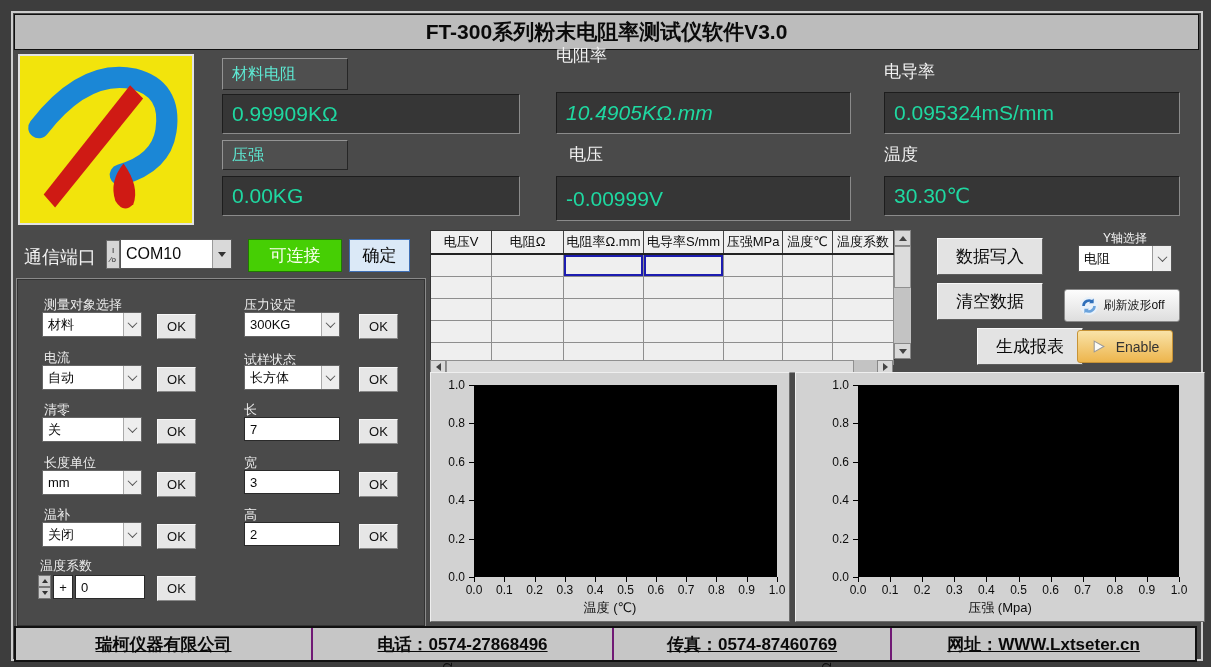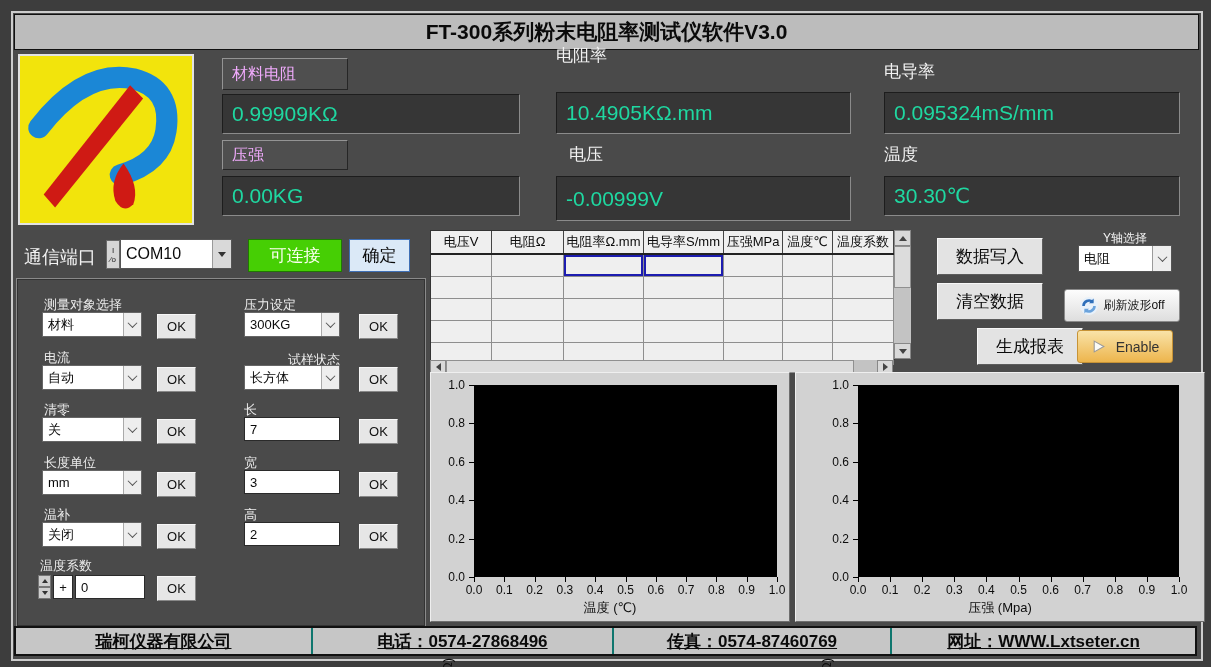--- a/index.html
+++ b/index.html
@@ -10,21 +10,21 @@
     -webkit-font-smoothing:antialiased;
   }
   .abs{position:absolute;}
   
   .win-frame{left:11px;top:11px;width:1188px;height:646px;border:2px solid #cdcdcd;background:#4a4a4a;}
   .titlebar{left:14px;top:14px;width:1183px;height:34px;background:#bcbcbc;border:1px solid #111;
     display:flex;align-items:center;justify-content:center;font-size:21px;font-weight:bold;color:#0a0a0a;}
   
   .logo-box{left:18px;top:54px;width:172px;height:167px;background:#f2e40c;border:2px solid #e2e2e2;}
   .readout-label-box{height:32px;background:#4f4f4f;border-top:1px solid #949494;border-left:1px solid #949494;
-    border-right:1px solid #262626;border-bottom:1px solid #262626;color:#f0abfc;font-size:16px;
+    border-right:1px solid #262626;border-bottom:1px solid #262626;color:#5eead4;font-size:16px;
     display:flex;align-items:center;padding-left:9px;box-sizing:border-box;}
   .readout-label{color:#f2f2f2;font-size:16px;}
   .readout-value{background:#363636;border-top:1px solid #1d1d1d;border-left:1px solid #1d1d1d;
     border-bottom:1px solid #8b8b8b;border-right:1px solid #8b8b8b;color:#1fd8a1;font-size:21px;
     display:flex;align-items:center;padding-left:9px;box-sizing:border-box;}
   
   .white-label{color:#f2f2f2;}
   .io-icon{left:106px;top:240px;width:14px;height:29px;background:#d6d6d6;border:1px solid #6a6a6a;
     font-size:8px;line-height:9px;text-align:center;color:#222;box-sizing:border-box;padding-top:5px;}
   .combo{background:#fff;border:1px solid #555;box-sizing:border-box;display:flex;align-items:center;}
@@ -86,25 +86,25 @@
   
   .chart{position:absolute;background:#d2d2d2;border:1px solid #6e6e6e;border-top-color:#efefef;border-left-color:#efefef;box-sizing:border-box;}
   .plot{position:absolute;background:#000;}
   .ytick{position:absolute;text-align:right;font-size:12px;color:#0d0d0d;height:14px;line-height:14px;}
   .ydash{position:absolute;width:5px;height:1px;background:#000;}
   .xtick{position:absolute;width:30px;text-align:center;font-size:12px;color:#0d0d0d;}
   .xdash{position:absolute;width:1px;height:5px;background:#000;}
   .xlabel{position:absolute;width:100%;text-align:center;font-size:13px;color:#0d0d0d;}
   .ylabel{position:absolute;white-space:nowrap;font-size:13px;color:#0d0d0d;transform:rotate(-90deg);transform-origin:left top;}
   
-  .footer{left:14px;top:626px;width:1183px;height:30px;background:#c6c6c6;border:2px solid #111;
+  .footer{left:14px;top:626px;width:1183px;height:36px;background:#c6c6c6;border:2px solid #111;
     box-sizing:border-box;display:flex;}
   .fcell{display:flex;align-items:center;justify-content:center;font-size:17px;font-weight:600;color:#0a0a0a;
     text-decoration:underline;box-sizing:border-box;}
-  .fcell + .fcell{border-left:2px solid #0f766e;}
+  .fcell + .fcell{border-left:2px solid #701a75;}
 </style>
 </head>
 <body>
 
 <div class="abs win-frame"></div>
 <div class="abs titlebar">
   <span>FT-300系列粉末电阻率测试仪软件V3.0</span>
 </div>
 
 <div class="abs logo-box">
@@ -114,21 +114,21 @@
     <path d="M62 66 Q 72 80 68 91 Q 62 97 57 89 Q 53 77 62 66" fill="#cf1a14"></path>
   </svg>
 </div>
 
 <div class="abs readout-label-box" style="left:222px;top:58px;width:126px;">材料电阻</div>
 <div class="abs readout-value" style="left:222px;top:94px;width:298px;height:40px;">0.99909KΩ</div>
 <div class="abs readout-label-box" style="left:222px;top:140px;width:126px;height:30px;">压强</div>
 <div class="abs readout-value" style="left:222px;top:176px;width:298px;height:40px;">0.00KG</div>
 
 <div class="abs readout-label" style="left:556px;top:44px;font-size:17px;">电阻率</div>
-<div class="abs readout-value" style="left:556px;top:92px;width:295px;height:42px;">10.4905KΩ.mm</div>
+<div class="abs readout-value" style="left:556px;top:92px;width:295px;height:42px;font-style:italic;">10.4905KΩ.mm</div>
 <div class="abs readout-label" style="left:556px;top:143px;font-size:17px;margin-left:13px;">电压</div>
 <div class="abs readout-value" style="left:556px;top:176px;width:295px;height:45px;">-0.00999V</div>
 
 <div class="abs readout-label" style="left:884px;top:60px;font-size:17px;">电导率</div>
 <div class="abs readout-value" style="left:884px;top:92px;width:296px;height:42px;">0.095324mS/mm</div>
 <div class="abs readout-label" style="left:884px;top:143px;font-size:17px;">温度</div>
 <div class="abs readout-value" style="left:884px;top:176px;width:296px;height:40px;">30.30℃</div>
 
 <div class="abs white-label" style="left:24px;top:245px;font-size:18px;">通信端口</div>
 <div class="abs io-icon">I<br>⁄o</div>
@@ -203,21 +203,21 @@
 
 <div class="ctl-label" style="left:244px;top:296px;">压力设定</div>
 <div class="select" style="left:244px;top:312px;width:96px;">
   <span class="txt">300KG</span>
   <span class="sbtn">
       <span class="chev"></span>
     </span>
 </div>
 <div class="ok" style="left:359px;top:314px;">OK</div>
 
-<div class="ctl-label" style="left:244px;top:351px;margin-left:44px;">试样状态</div>
+<div class="ctl-label" style="left:244px;top:351px;">试样状态</div>
 <div class="select" style="left:244px;top:365px;width:96px;">
   <span class="txt">长方体</span>
   <span class="sbtn">
       <span class="chev"></span>
     </span>
 </div>
 <div class="ok" style="left:359px;top:367px;">OK</div>
 
 <div class="ctl-label" style="left:244px;top:401px;">长</div>
 <div class="input" style="left:244px;top:417px;width:96px;">7</div>

